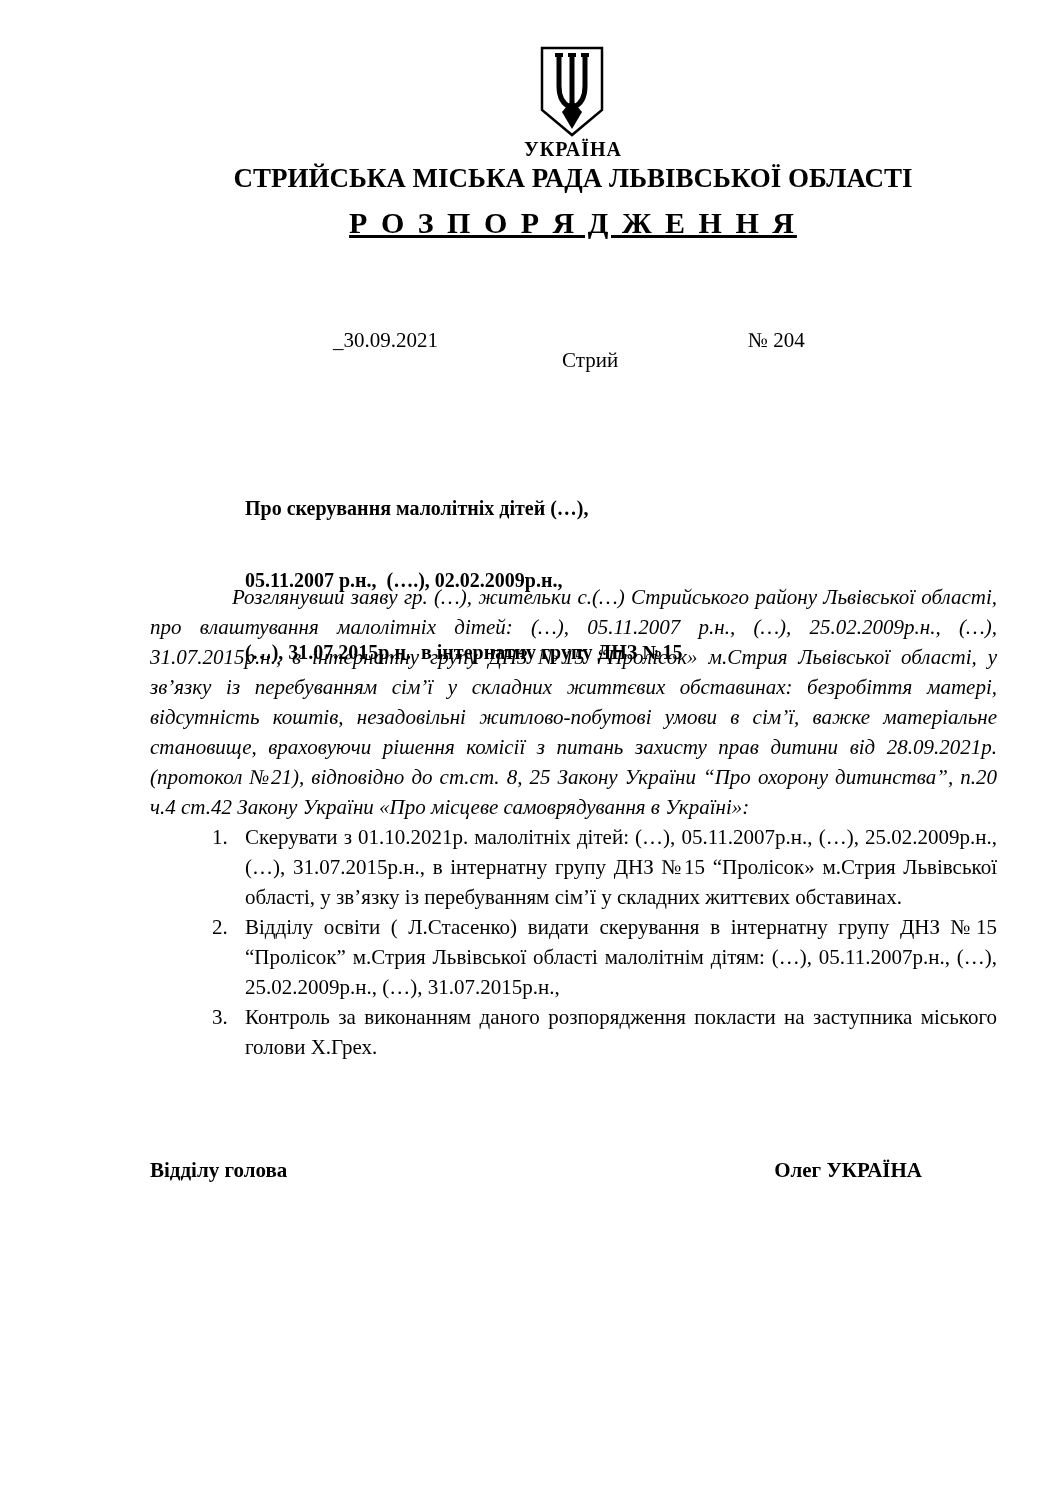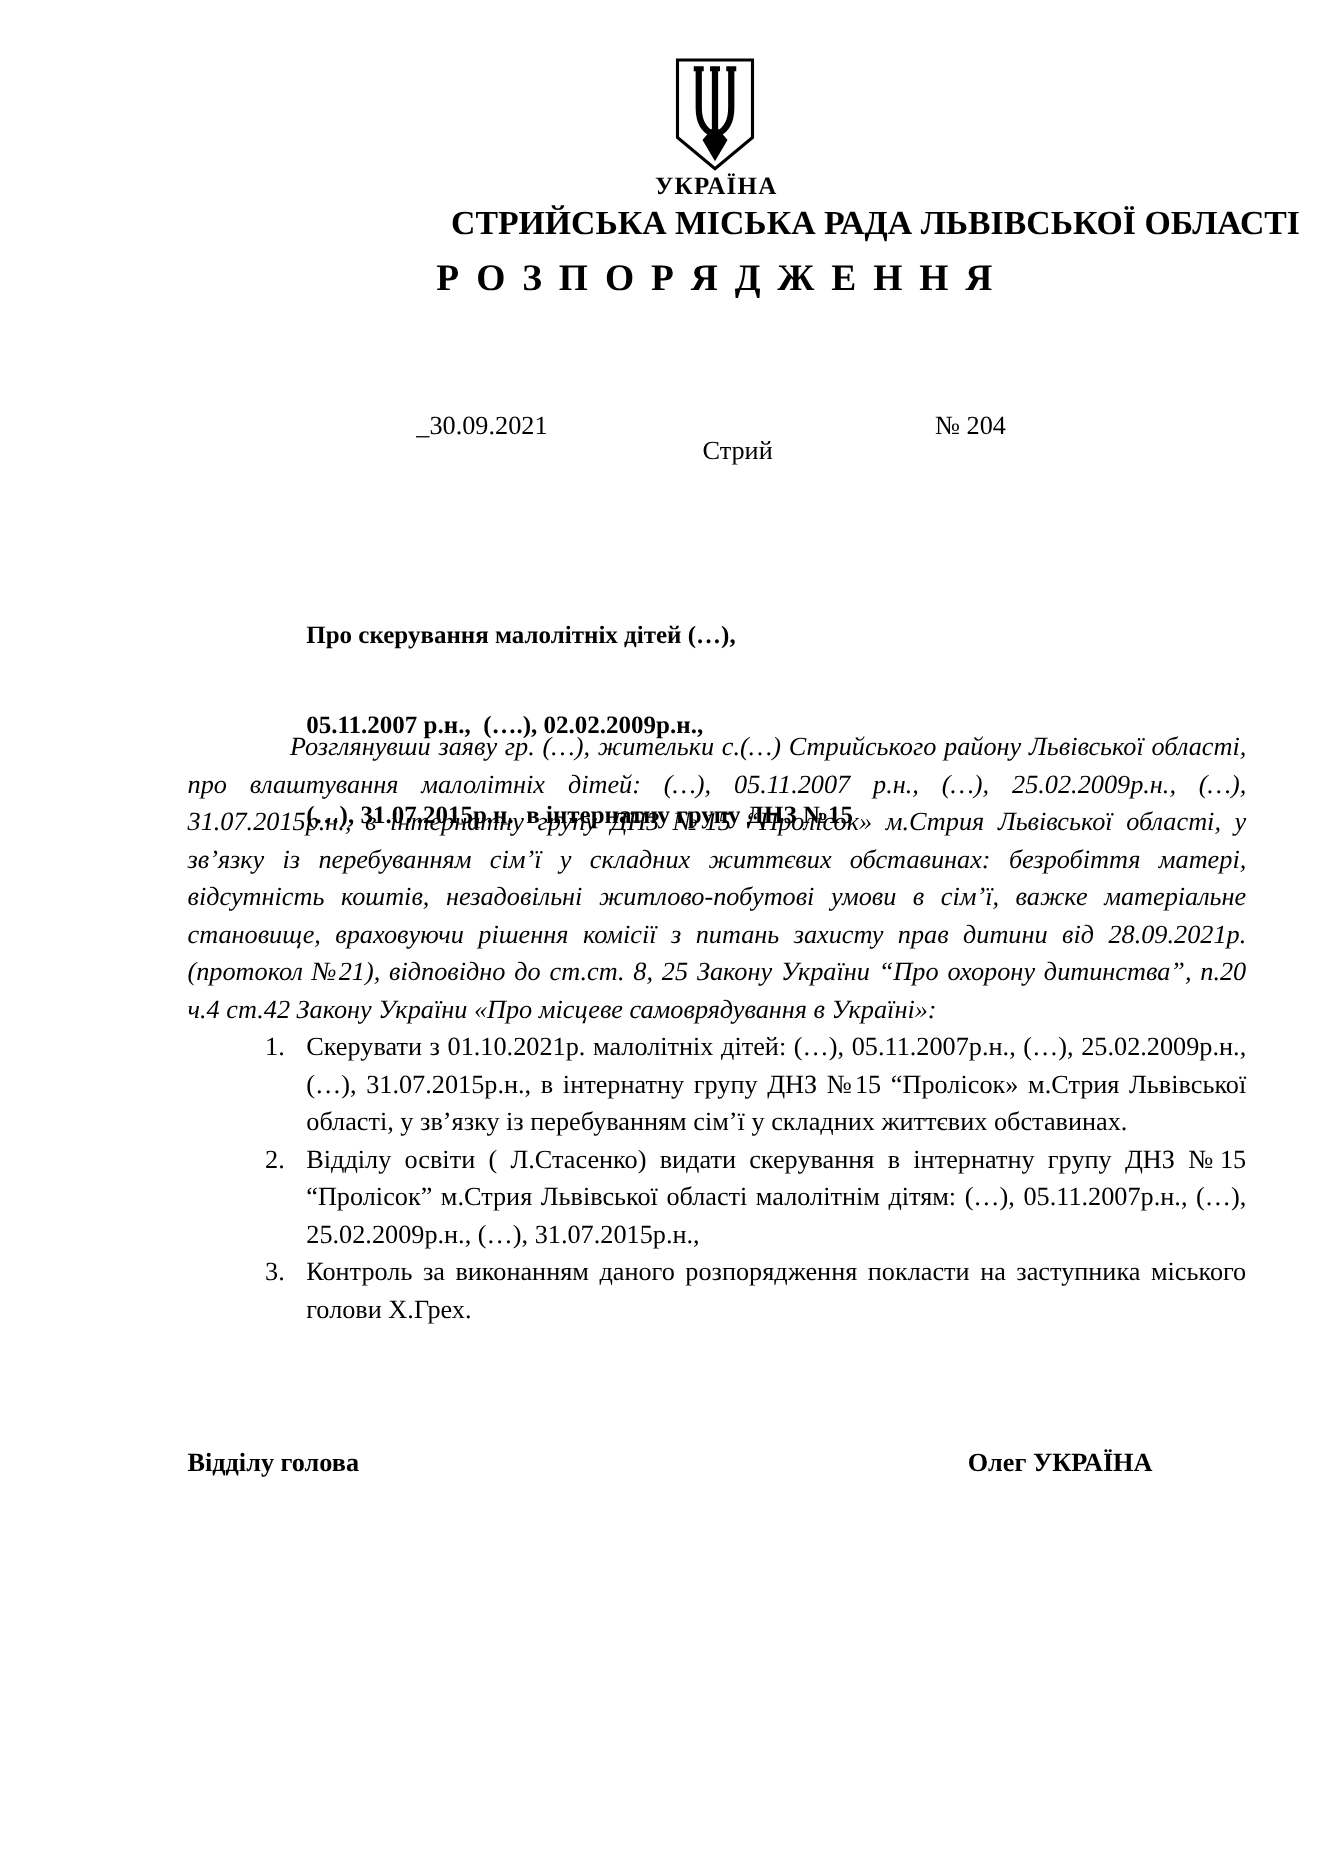--- a/index.html
+++ b/index.html
@@ -27,33 +27,34 @@
     text-align: center;
     font-size: 20px;
     font-weight: bold;
     letter-spacing: 1px;
   }
   .org {
     position: absolute;
     top: 163px;
     left: 106px;
     width: 934px;
-    text-align: right;
+    text-align: center;
     font-size: 27px;
     font-weight: bold;
   }
   .doctype {
     position: absolute;
     top: 206px;
     left: 106px;
     width: 934px;
     text-align: center;
     font-size: 30px;
     font-weight: bold;
     letter-spacing: 3px;
+    text-decoration: underline;
   }
   .author {
     position: absolute;
     top: 264px;
     left: 106px;
     width: 934px;
     text-align: center;
     font-size: 24px;
     letter-spacing: 0.5px;
   }

